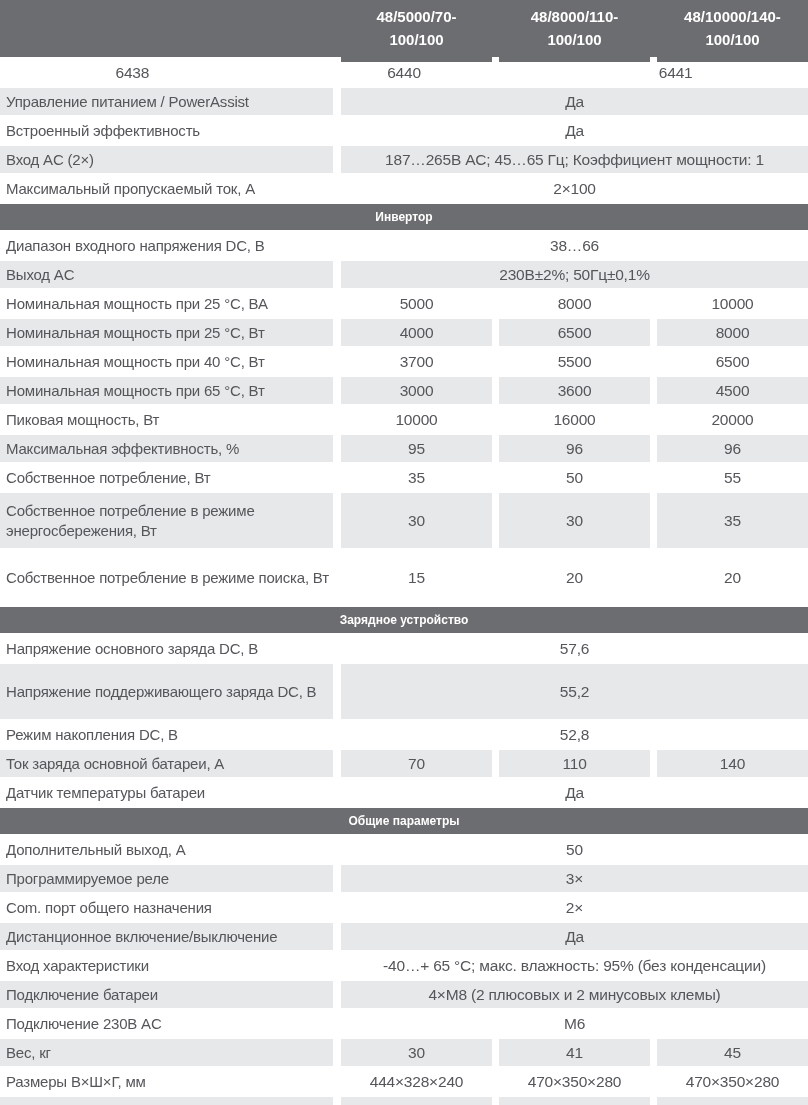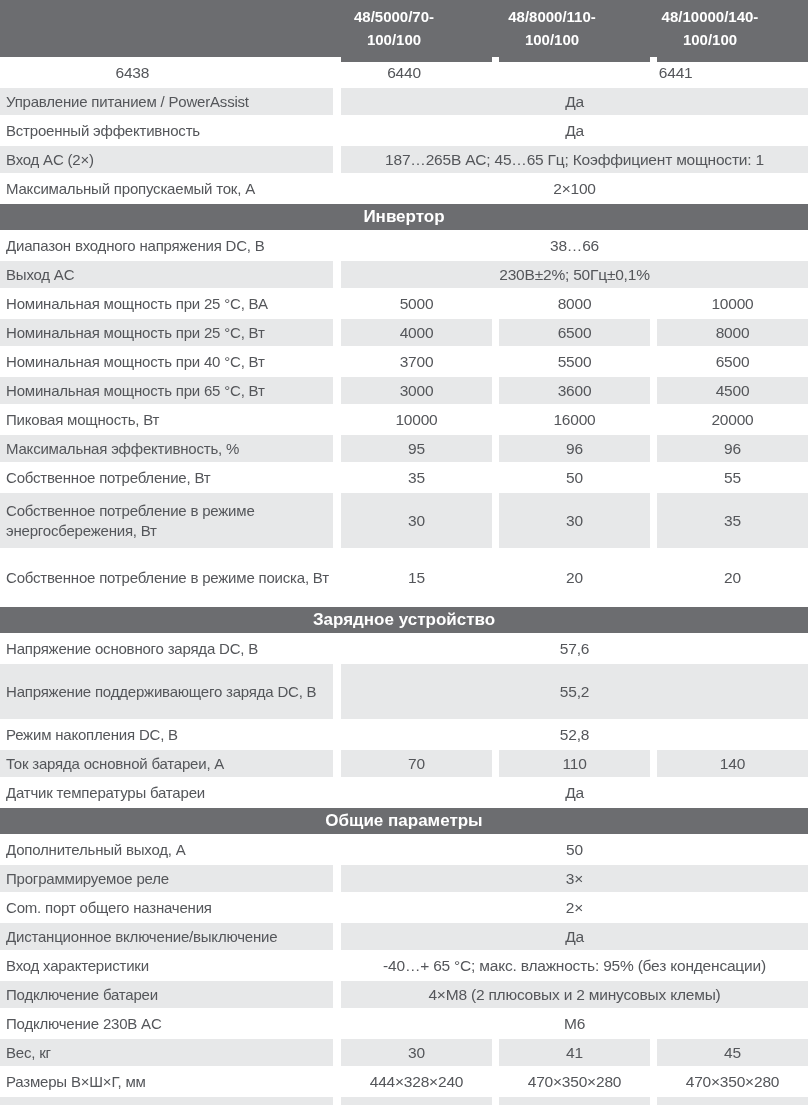--- a/index.html
+++ b/index.html
@@ -3,35 +3,35 @@
 <meta charset="utf-8">
 <style>
   :root { --dark:#6c6d70; --light:#e7e8e9; --text:#54565a; --white:#ffffff; }
   * { box-sizing:border-box; }
   html,body { margin:0; padding:0; background:#fff; }
   body { font-family:"Liberation Sans","DejaVu Sans",sans-serif; }
   .table { width:808px; height:1105px; overflow:hidden; position:relative; color:var(--text); background:#fff; }
   .hdr { height:57px; background:var(--dark); display:flex; }
   .hdr-label-spacer { width:333px; flex:none; }
   .hdr-cols { flex:1; display:flex; gap:7px; margin-left:8px; }
-  .hdr-col { flex:1; display:flex; align-items:center; text-align:center;
+  .hdr-col { flex:1; display:flex; align-items:center; justify-content:center; text-align:center;
              color:var(--white); font-weight:bold; font-size:15px; line-height:1.5; }
   .hdr-col span { max-width:106px; display:inline-block; }
   .hdr-tabs { position:absolute; left:341px; top:57px; width:467px; height:5px; display:flex; gap:7px; }
   .hdr-tab { flex:1; background:var(--dark); }
   .row { display:flex; margin-top:2px; height:27px; }
   .row.double { height:55px; }
   .lbl { width:333px; flex:none; margin-right:8px; padding:1px 4px 1px 6px; display:flex; align-items:center;
          font-size:15px; line-height:1.3; letter-spacing:-0.2px; }
   .vals { flex:1; display:flex; gap:7px; }
   .cell { flex:1; display:flex; align-items:center; justify-content:center; font-size:15.5px;
           text-align:center; padding:0 4px; letter-spacing:-0.2px; }
   .gray { background:var(--light); }
   .section { margin-top:2px; height:26px; background:var(--dark); color:var(--white); font-weight:bold;
-             font-size:17px; display:flex; align-items:center; justify-content:center; letter-spacing:0; }
+             font-size:12px; display:flex; align-items:center; justify-content:center; letter-spacing:0; }
 </style>
 </head>
 <body>
 
 <div class="table">
   <div class="hdr">
     <div class="hdr-label-spacer"></div>
     <div class="hdr-cols">
         <div class="hdr-col">
           <span>48/5000/70-100/100</span>

